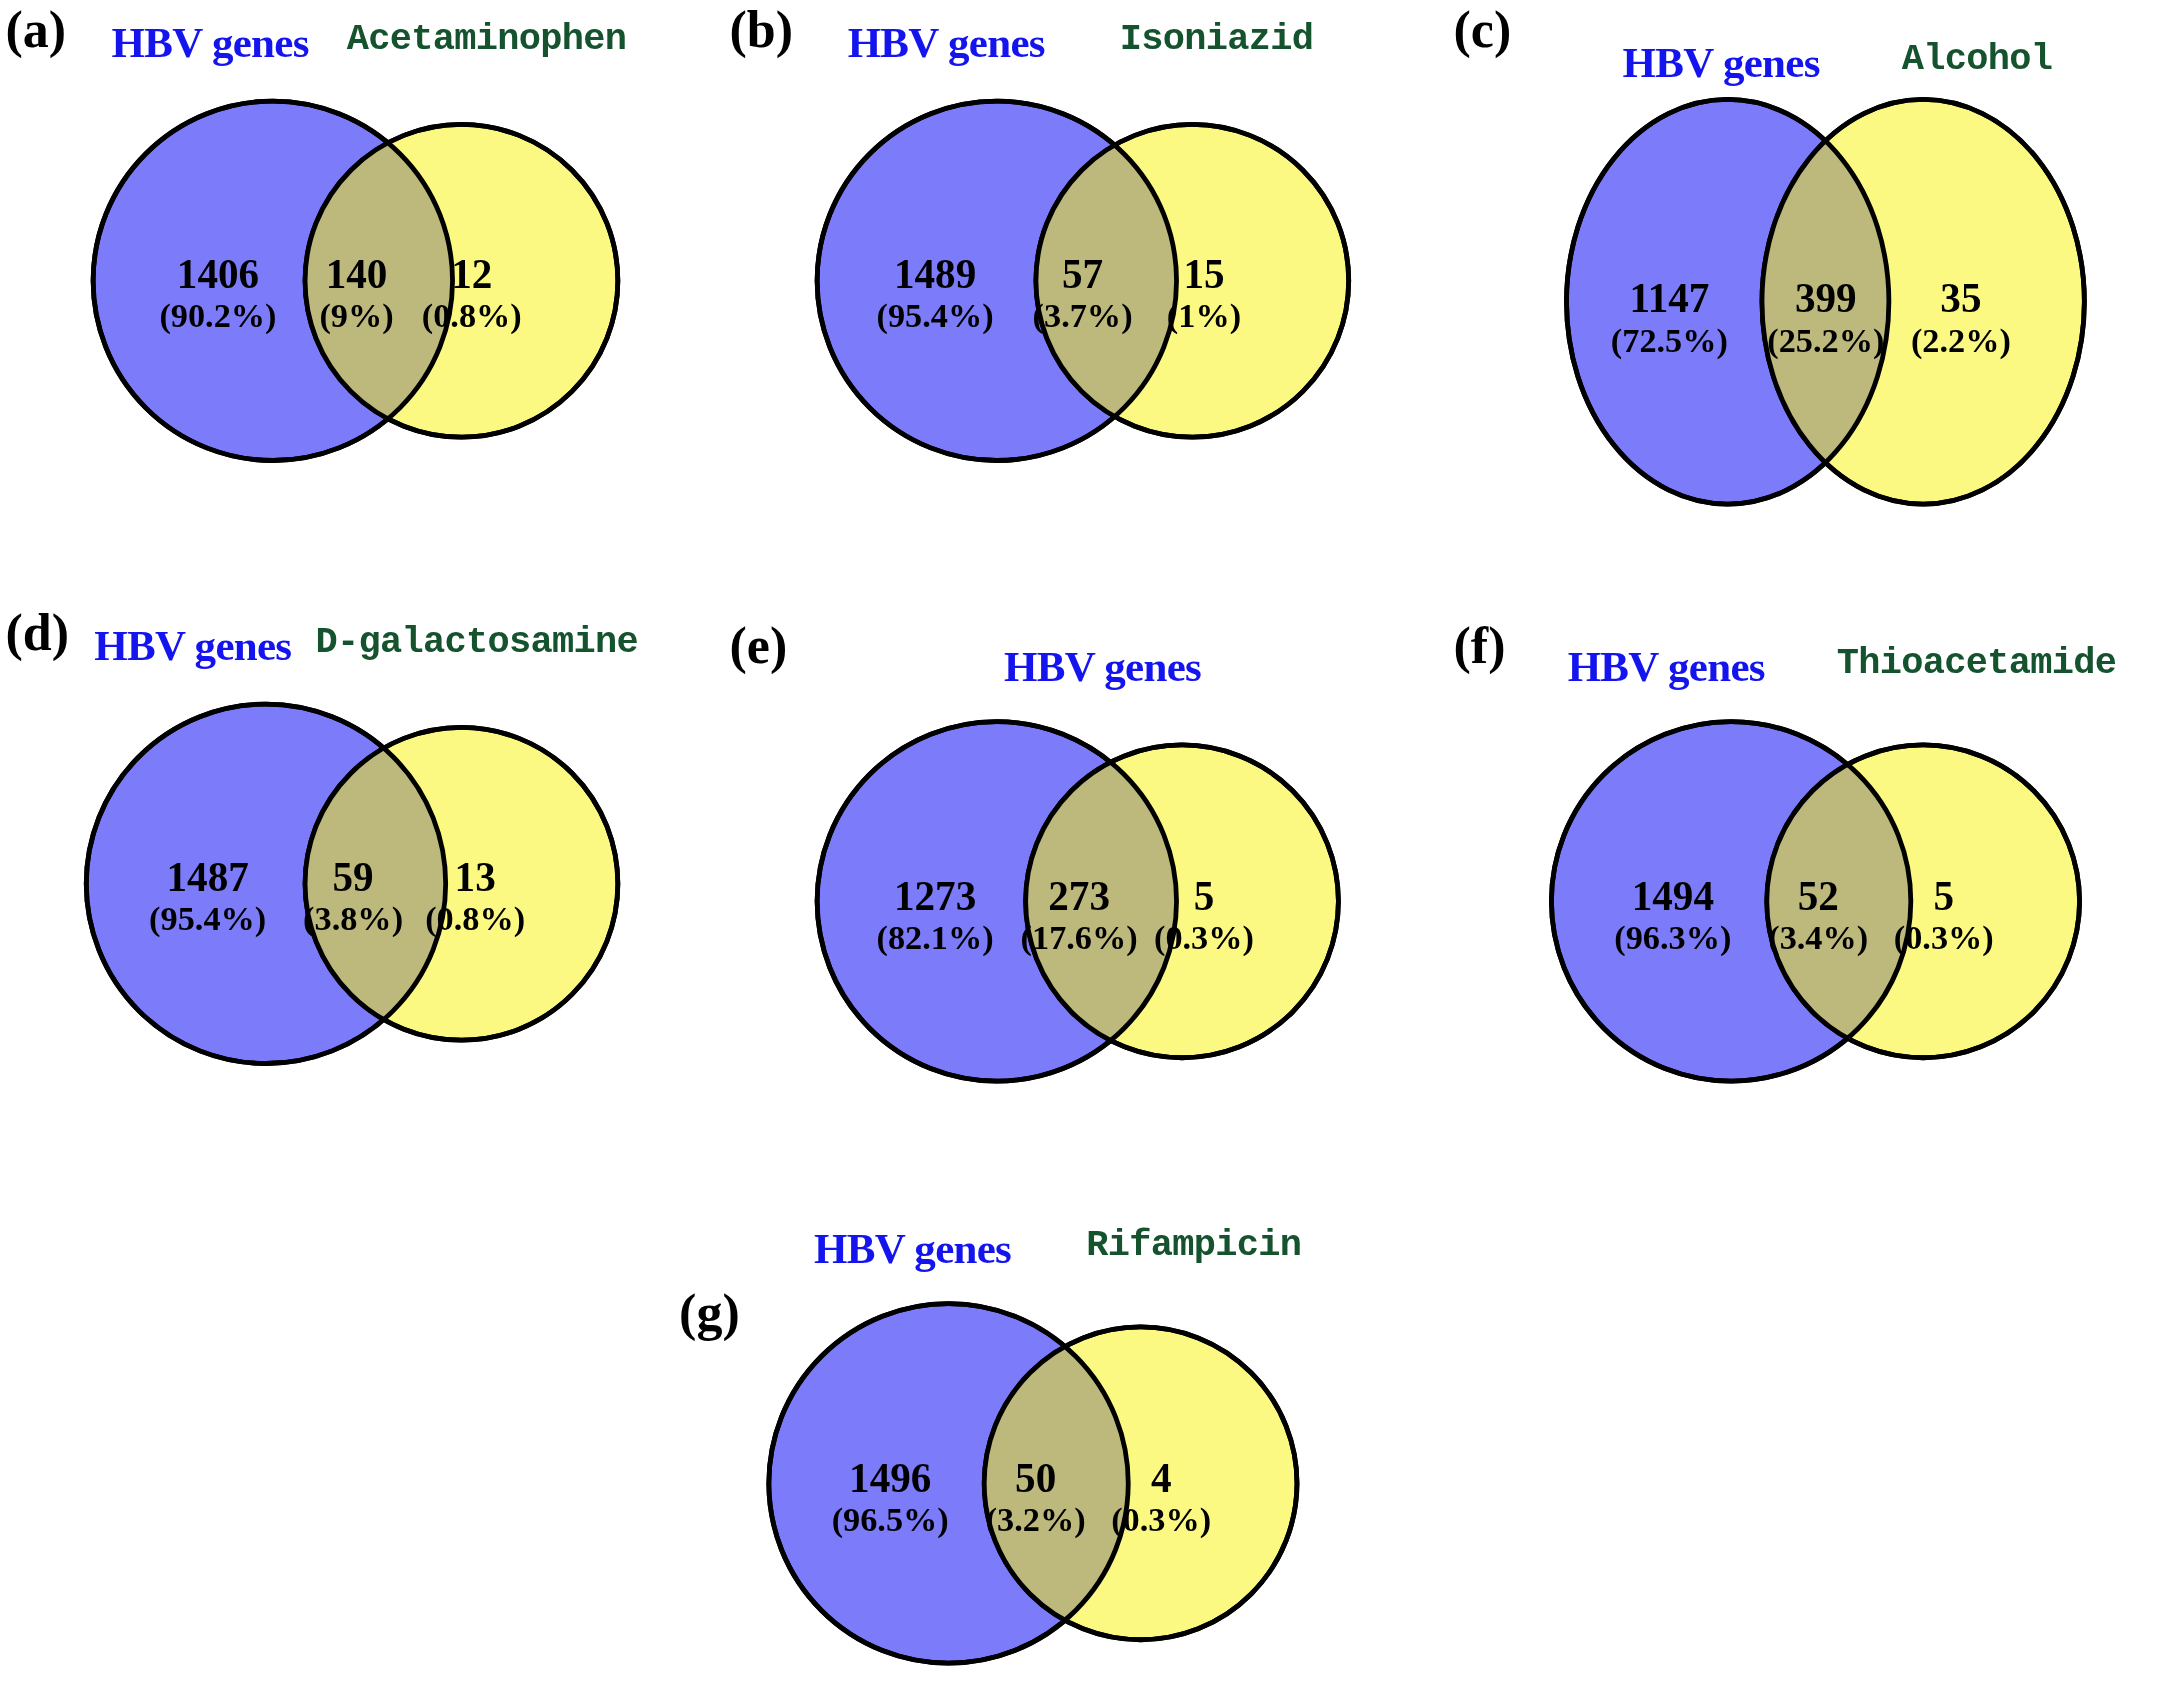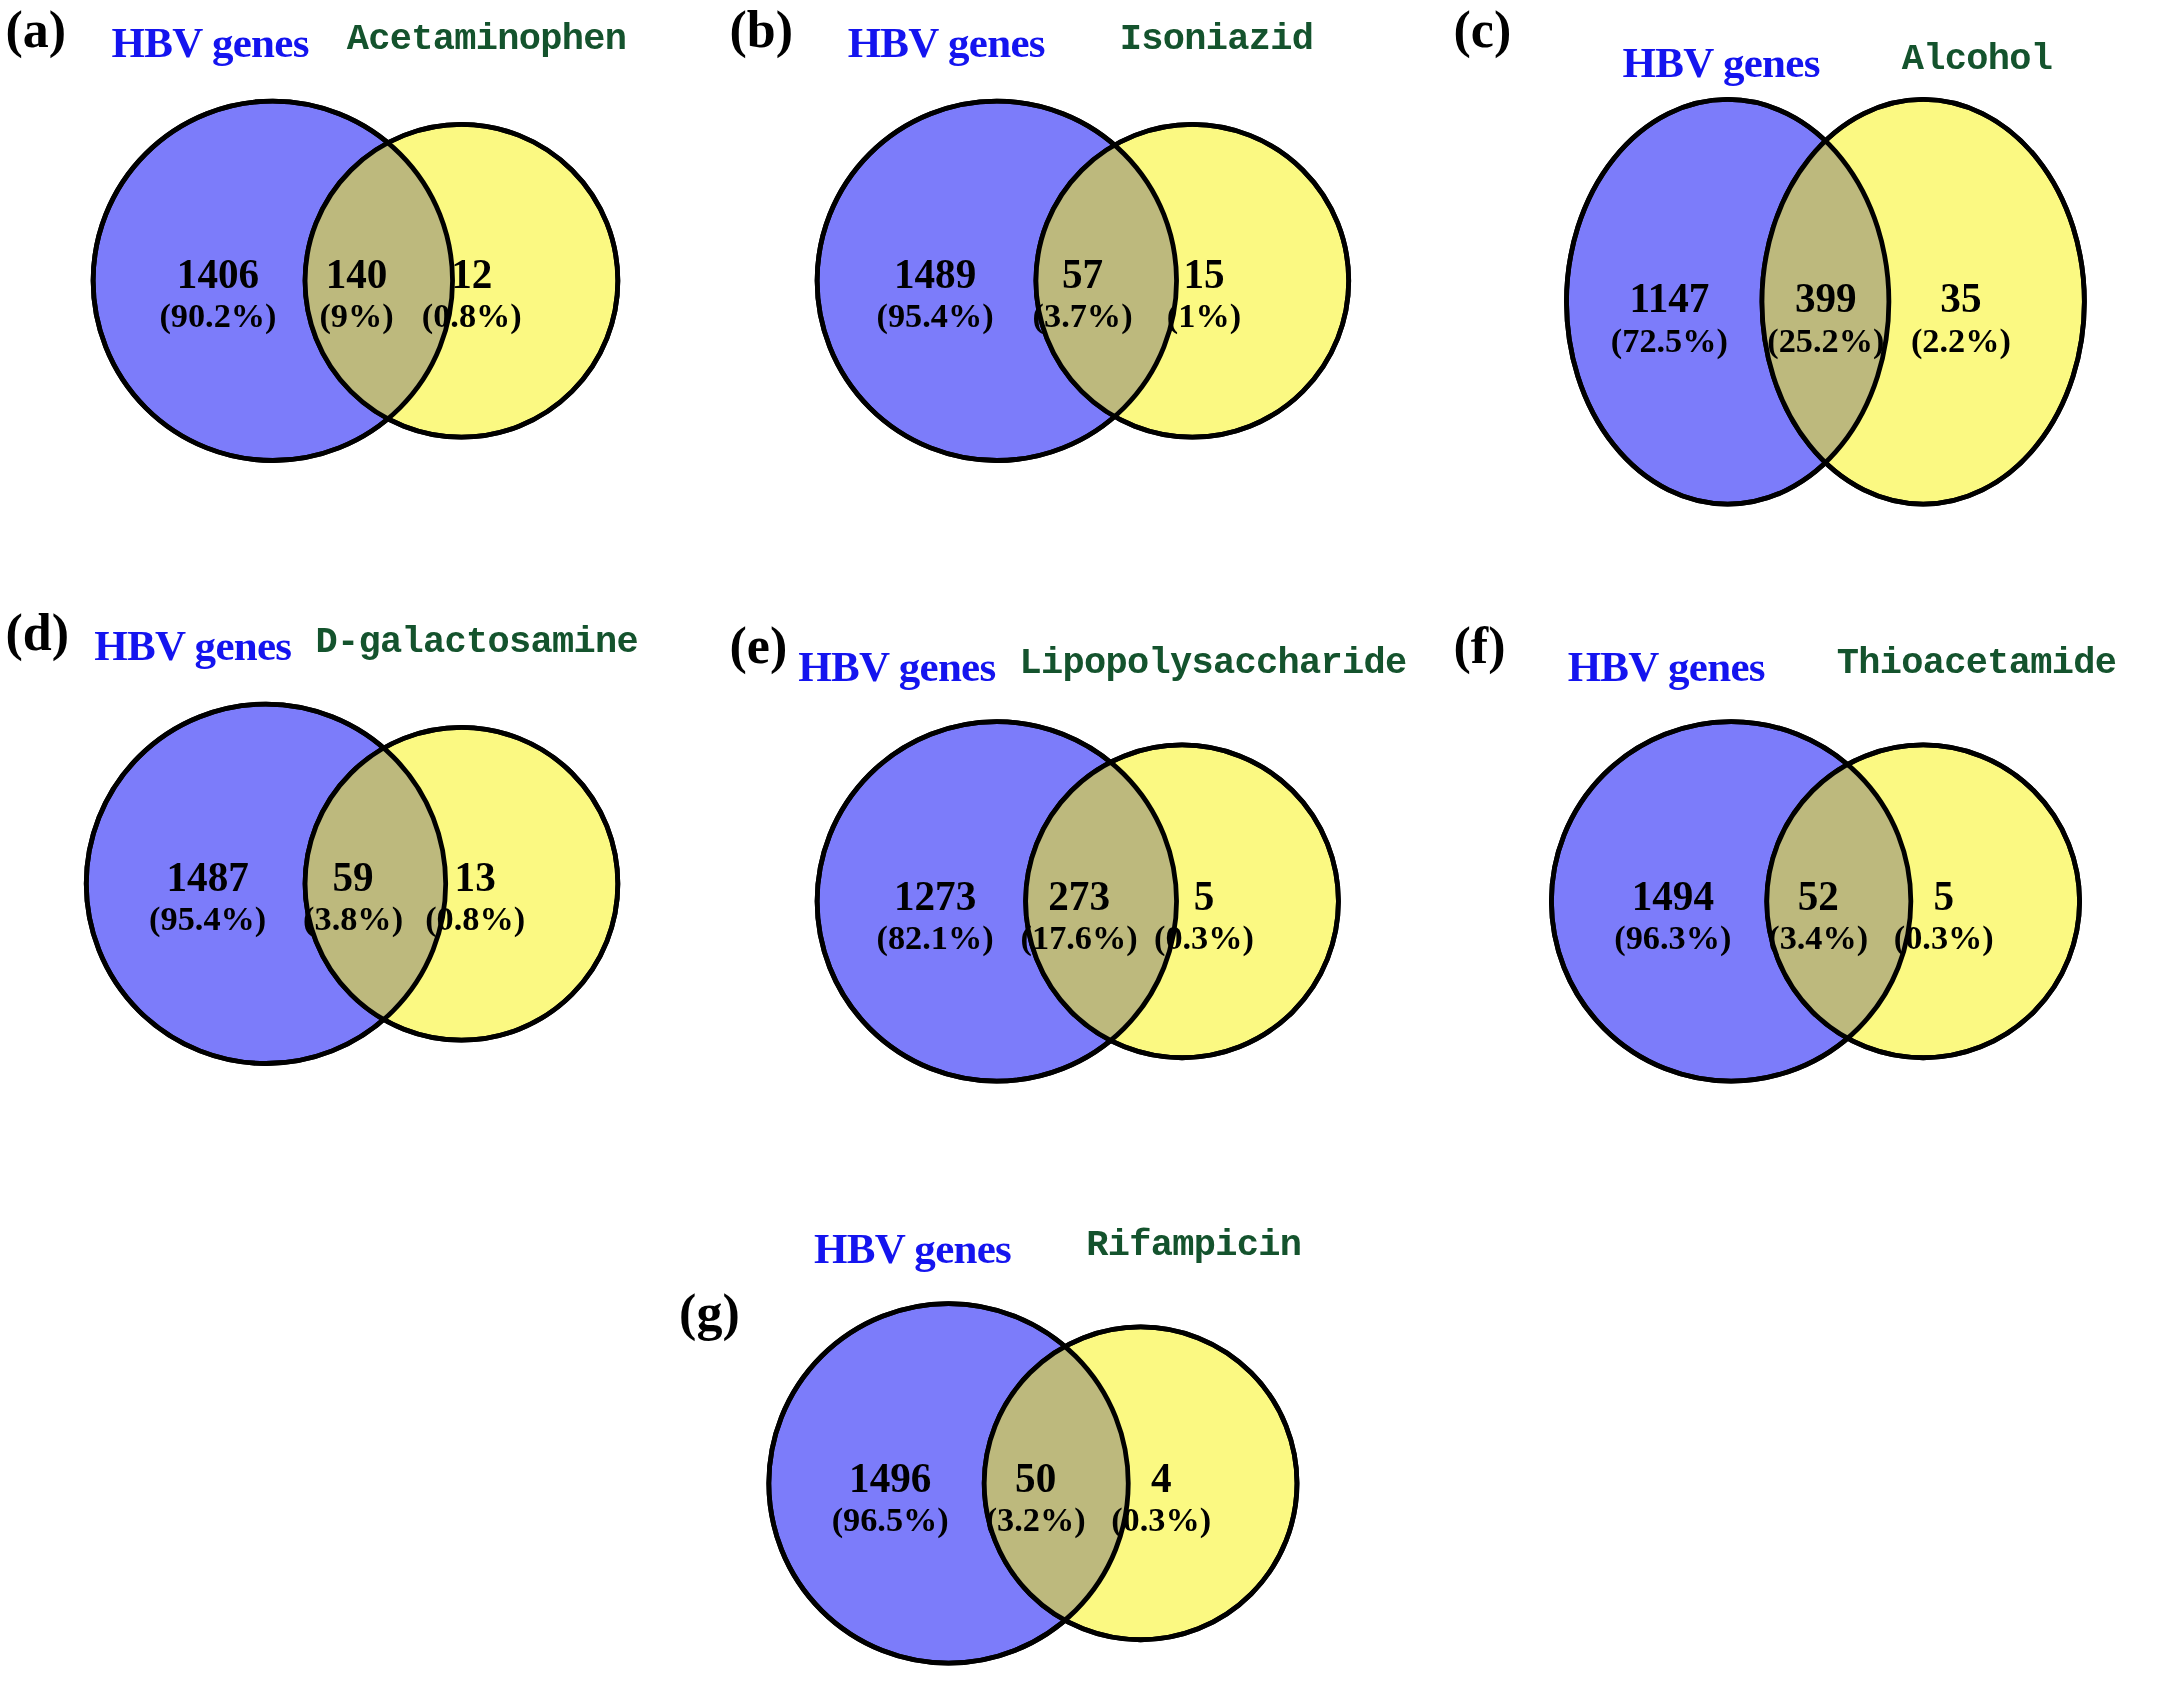--- a/index.html
+++ b/index.html
@@ -226,21 +226,20 @@
         <text class="vlabel vnum" x="665" y="310">13</text>
         <text class="vlabel vpct" x="665" y="368">(0.8%)</text>
       </svg>
     </div>
   </div>
 
   <div class="panel" id="panel-e">
     <div class="panel-letter">(e)</div>
     <div class="panel-titles">
       <span class="title-left">HBV genes</span>
-      <span class="title-right">Lipopolysaccharide</span>
     </div>
     <div class="venn-wrap">
       <svg class="venn-svg" width="686" height="439" viewBox="0 0 1000 640">
         <defs>
           <clipPath id="clipE-L">
               <circle cx="370" cy="295" r="262"></circle>
             </clipPath>
         </defs>
         <circle cx="370" cy="295" r="262" fill="#7c7cfa" stroke="#000" stroke-width="7"></circle>
         <circle cx="640" cy="295" r="228" fill="#fbf982" stroke="#000" stroke-width="7"></circle>

